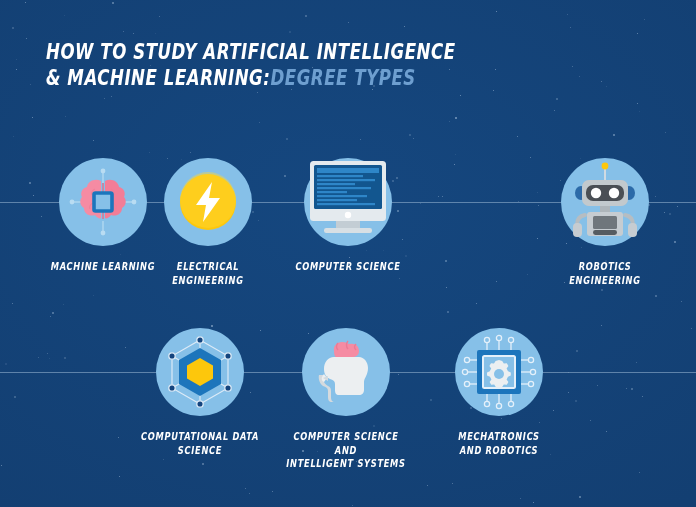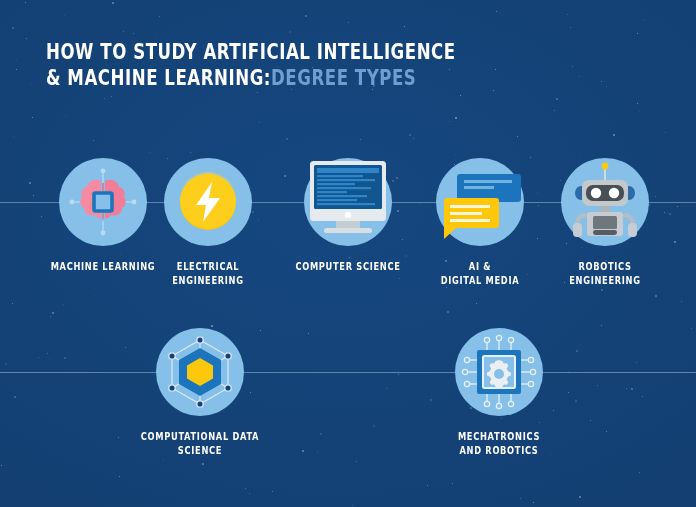--- a/index.html
+++ b/index.html
@@ -18,20 +18,21 @@
 
   
   #canvas {
     position: absolute;
     inset: 0;
     width: 696px;
     height: 507px;
     background:
       radial-gradient(ellipse 900px 620px at 48% 40%, #15477f 0%, #133f72 62%, #113a69 100%);
     overflow: hidden;
+    font-style: italic;
   }
   .stars {
     position: absolute;
     inset: 0;
     pointer-events: none;
   }
   .star {
     position: absolute;
     background: #cfe2f5;
     border-radius: 50%;
@@ -388,38 +389,20 @@
             <rect x="19" y="47" width="50" height="2.2"></rect>
             <rect x="19" y="51" width="40" height="2.2"></rect>
             <rect x="19" y="55" width="58" height="2.2"></rect>
           </g>
           <circle cx="50" cy="67" r="3.2" fill="#ffffff"></circle>
         </svg>
       </div>
       <div class="label">COMPUTER SCIENCE</div>
     </div>
 
-    <div class="node" id="node-ai-digital">
-      <div class="disc">
-        <svg class="art" width="92" height="84" viewBox="0 0 92 84">
-          <path d="M26 14h58a3 3 0 0 1 3 3v22a3 3 0 0 1-3 3H26a3 3 0 0 1-3-3V17a3 3 0 0 1 3-3z" fill="#1c75bc"></path>
-          <g fill="#6fb3e0">
-            <rect x="30" y="20" width="48" height="3"></rect>
-            <rect x="30" y="26" width="30" height="3"></rect>
-          </g>
-          <path d="M10 38h52a3 3 0 0 1 3 3v24a3 3 0 0 1-3 3H22l-12 11V41a3 3 0 0 1 3-3z" fill="#fdc70c"></path>
-          <g fill="#ffffff" opacity="0.85">
-            <rect x="16" y="45" width="40" height="3"></rect>
-            <rect x="16" y="52" width="32" height="3"></rect>
-            <rect x="16" y="59" width="40" height="3"></rect>
-          </g>
-        </svg>
-      </div>
-      <div class="label">AI &amp;<br>DIGITAL MEDIA</div>
-    </div>
 
     <div class="node" id="node-robotics">
       <div class="disc">
         <svg class="art" width="76" height="86" viewBox="0 0 76 86" style="top:50%;">
           <line x1="38" y1="10" x2="38" y2="22" stroke="#d8dde1" stroke-width="1.8"></line>
           <circle cx="38" cy="7" r="3.4" fill="#fdc70c"></circle>
           <ellipse cx="14" cy="34" rx="6" ry="7" fill="#2c6aa8"></ellipse>
           <ellipse cx="62" cy="34" rx="6" ry="7" fill="#2c6aa8"></ellipse>
           <rect x="15" y="21" width="46" height="26" rx="7" fill="#b9bfc4"></rect>
           <rect x="15" y="21" width="46" height="26" rx="7" fill="#cfd5d9" opacity="0.45"></rect>
@@ -460,20 +443,33 @@
             <circle cx="12" cy="56" r="3.2"></circle>
               <circle cx="12" cy="24" r="3.2"></circle>
           </g>
           <polygon points="40,16 61,28 61,52 40,64 19,52 19,28" fill="#1c75bc"></polygon>
           <polygon points="40,26 53,33.5 53,46.5 40,54 27,46.5 27,33.5" fill="#fdc70c"></polygon>
         </svg>
       </div>
       <div class="label">COMPUTATIONAL DATA<br>SCIENCE</div>
     </div>
 
+    <div class="node" id="node-cs-intelligent">
+      <div class="disc">
+        <svg class="art" width="72" height="76" viewBox="0 0 72 76">
+          <path d="M24 17c-1-5 3-9 8-9 4 0 6 2 8 2 5-1 9 2 9 7 0 4-3 6-7 6H26c-1 0-2-2-2-6z" fill="#f58ba3"></path>
+          <path d="M28 9c-2 2-2 5 0 7M38 7c-2 2-2 6 0 8M46 10c-2 2-2 4 0 6" stroke="#ea7a95" stroke-width="1.4" fill="none"></path>
+          <path d="M24 23h25c5 0 9 5 9 11 0 7-4 10-4 14v8c0 3-2 5-5 5H29c-3 0-4-2-4-5v-6c0-3-2-4-5-5-4-2-6-5-6-10 0-7 4-12 10-12z" fill="#eceff1"></path>
+          <path d="M14 41c-2 4 0 9 4 11 2 1 3 2 3 5v6c0 3 1 5 4 5h-3c-3 0-4-2-4-5v-6c0-3-2-4-5-5-3-2-5-7-4-11z" fill="#d5dade"></path>
+          <path d="M14 40c-3 3-3 7 0 8l3-4z" fill="#eceff1"></path>
+          <path d="M13 44l5-2v5z" fill="#d5dade"></path>
+        </svg>
+      </div>
+      <div class="label">COMPUTER SCIENCE AND<br>INTELLIGENT SYSTEMS</div>
+    </div>
 
     <div class="node" id="node-mechatronics">
       <div class="disc">
         <svg class="art" width="80" height="80" viewBox="0 0 80 80">
           <g stroke="#e4f0fa" stroke-width="1.3" fill="none">
             <line x1="28" y1="10" x2="28" y2="22"></line>
               <line x1="40" y1="8" x2="40" y2="22"></line>
               <line x1="52" y1="10" x2="52" y2="22"></line>
             <line x1="28" y1="58" x2="28" y2="70"></line>
               <line x1="40" y1="58" x2="40" y2="72"></line>

